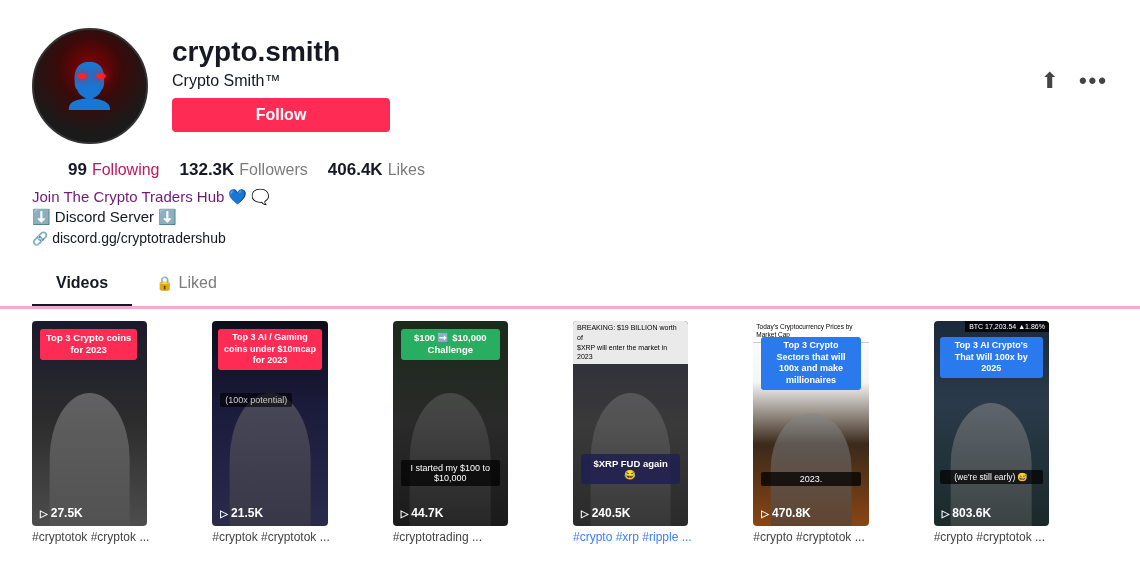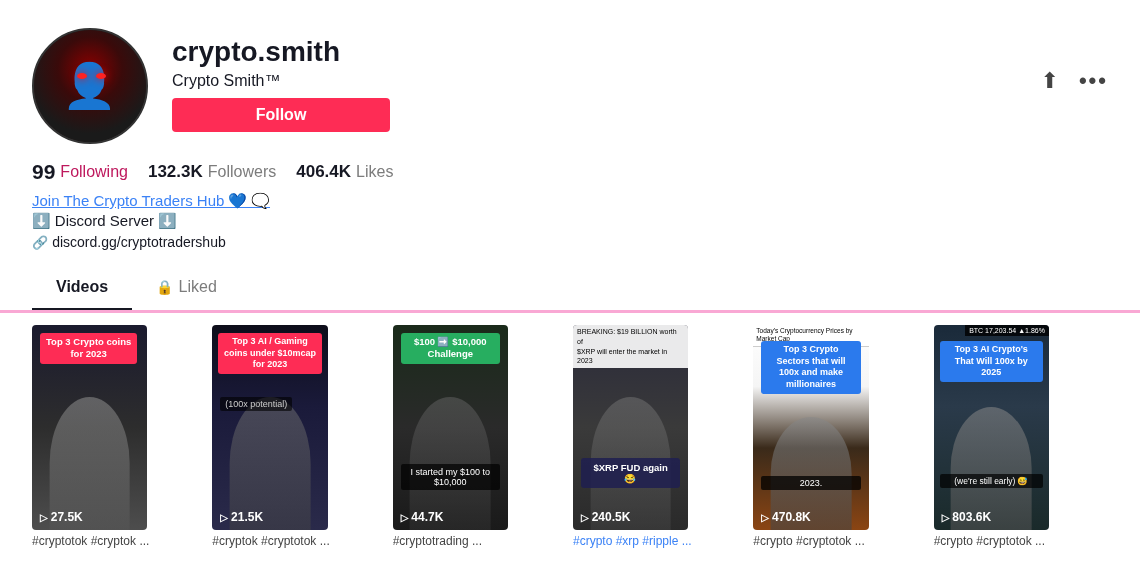--- a/index.html
+++ b/index.html
@@ -29,35 +29,35 @@
   </div>
 
   <div style="display:flex;gap:20px;align-items:center;padding-top:40px;">
     <span style="font-size:22px;cursor:pointer;color:#444;">⬆</span>
     <span style="font-size:22px;cursor:pointer;color:#444;letter-spacing:2px;font-weight:700;">•••</span>
   </div>
 </div>
 
 <div style="display:flex;align-items:center;gap:20px;padding:16px 32px 4px 32px;">
   <div style="display:flex;align-items:center;gap:5px;">
-    <span style="font-weight:700;font-size:21px;">99</span>
+    <span style="font-weight:700;font-size:17px;margin-left:36px;">99</span>
     <span style="color:#be185d;font-size:16px;">Following</span>
   </div>
   <div style="display:flex;align-items:center;gap:5px;">
     <span style="font-weight:700;font-size:17px;">132.3K</span>
     <span style="color:#7c7c7c;font-size:16px;">Followers</span>
   </div>
   <div style="display:flex;align-items:center;gap:5px;">
     <span style="font-weight:700;font-size:17px;">406.4K</span>
     <span style="color:#7c7c7c;font-size:16px;">Likes</span>
   </div>
 </div>
 
 <div style="padding:4px 32px 2px 32px;">
-  <div style="font-size:15px;color:#3b82f6;margin-bottom:2px;text-decoration:underline;">Join The Crypto Traders Hub 💙 🗨️</div>
+  <div style="font-size:15px;color:#701a75;margin-bottom:2px;">Join The Crypto Traders Hub 💙 🗨️</div>
   <div style="font-size:15px;color:#161823;margin-bottom:4px;display:flex;align-items:center;gap:4px;">⬇️ Discord Server ⬇️</div>
   <a style="font-size:14px;color:#161823;text-decoration:none;display:flex;align-items:center;gap:4px;">
     <span style="font-size:13px;">🔗</span>
     <span>discord.gg/cryptotradershub</span>
   </a>
 </div>
 
 <div style="display:flex;align-items:center;padding:0 32px;margin-top:14px;border-bottom:3px solid #f9a8d4;">
   <div style="padding:12px 24px;font-size:16px;font-weight:700;cursor:pointer;color:#161823;border-bottom:2px solid #161823;">
     <span>Videos</span>

